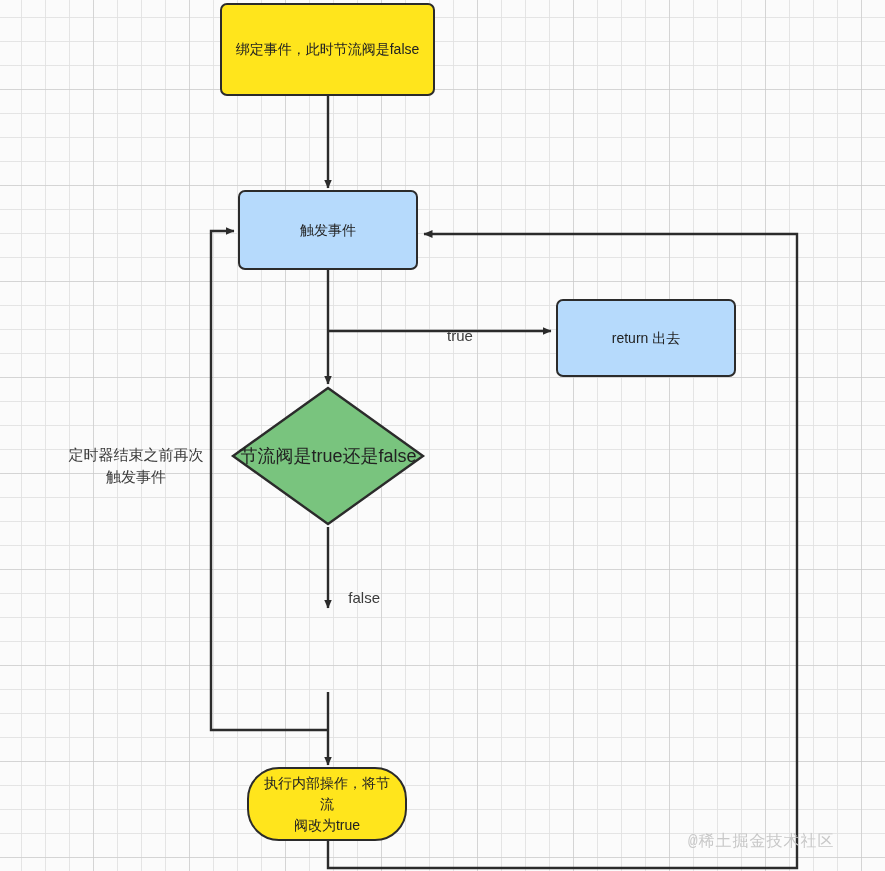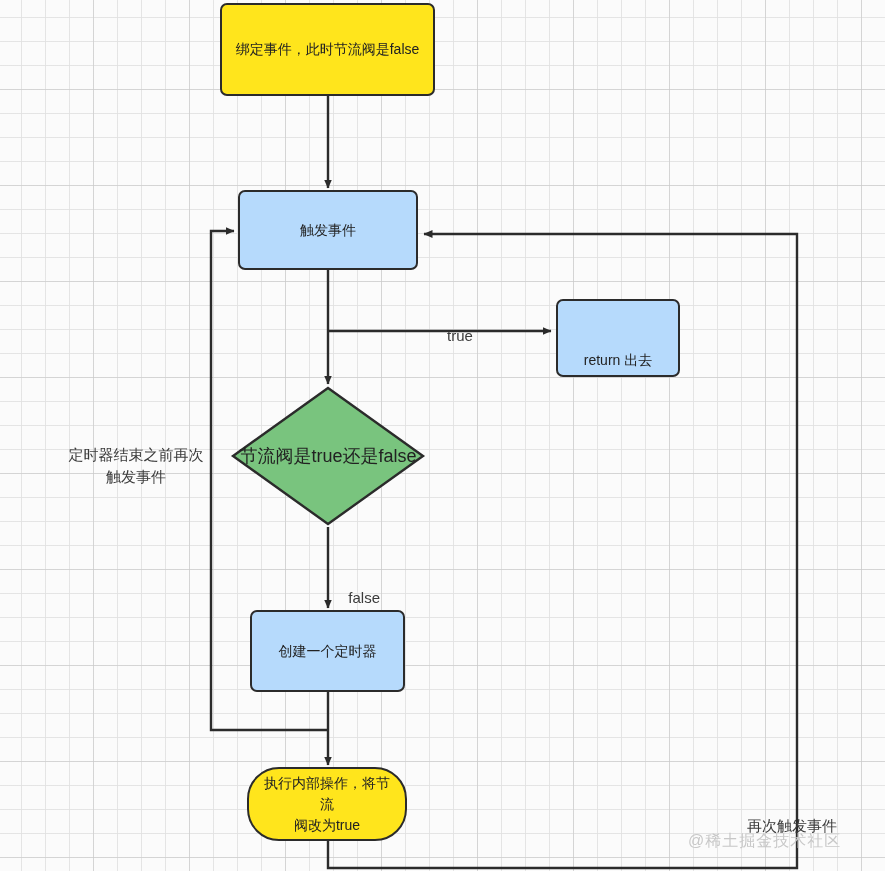--- a/index.html
+++ b/index.html
@@ -80,20 +80,21 @@
     line-height: 1.45;
     text-align: center;
     white-space: pre-line;
   }
   .watermark {
     position: absolute;
     font-size: 16px;
     color: #c8c8c8;
     letter-spacing: 1px;
     white-space: nowrap;
+    font-family: Liberation Mono, monospace;
   }
 </style>
 </head>
 <body>
 
 <div id="canvas">
 
   <svg id="wires" viewBox="0 0 885 871" width="885" height="871" xmlns="http://www.w3.org/2000/svg">
     <defs>
       <marker id="ah" markerWidth="10" markerHeight="10" refX="8.5" refY="4" orient="auto" markerUnits="userSpaceOnUse">
@@ -117,55 +118,49 @@
   </svg>
 
   <div class="node yellow" style="left:220px; top:3px; width:215px; height:93px;">
     <span>绑定事件，此时节流阀是false</span>
   </div>
 
   <div class="node blue" style="left:238px; top:190px; width:180px; height:80px;">
     <span>触发事件</span>
   </div>
 
-  <div class="node blue" style="left:556px; top:299px; width:124px; height:78px;align-items:flex-end;">
+  <div class="node blue" style="left:556px; top:299px; width:180px; height:78px;">
     <span>return 出去</span>
   </div>
 
   <div class="diamond-wrap" style="left:230px; top:385px; width:196px; height:142px;">
     <svg class="diamond-shape" width="196" height="142" viewBox="0 0 196 142" xmlns="http://www.w3.org/2000/svg">
       <polygon points="98,3 193,71 98,139 3,71" fill="#79c47e" stroke="#2b2b2b" stroke-width="2.4"></polygon>
     </svg>
     <div class="diamond-label">节流阀是true还是false</div>
   </div>
 
-  <div class="node blue" style="left:250px; top:610px; width:155px; height:82px;">
-    <span>创建一个定时器</span>
-  </div>
 
   <div class="node yellow" style="left:247px; top:767px; width:160px; height:74px; white-space:pre-line;border-radius:32px;">
     <span>执行内部操作，将节流
 阀改为true</span>
   </div>
 
   <div class="edge-label" style="left:440px; top:303px; width:40px;">
     <span>true</span>
   </div>
 
   <div class="edge-label" style="left:334px; top:565px; width:46px; text-align:right;">
     <span>false</span>
   </div>
 
   <div class="edge-label" style="left:66px; top:422px; width:140px;">
     <span>定时器结束之前再次
 触发事件</span>
   </div>
 
 
-  <div class="edge-label" style="left:747px; top:793px; width:100px; text-align:left;">
-    <span>再次触发事件</span>
-  </div>
 
   <div class="watermark" style="left:688px; top:831px;">
     <span>@稀土掘金技术社区</span>
   </div>
 
 </div>
 
 </body></html>

